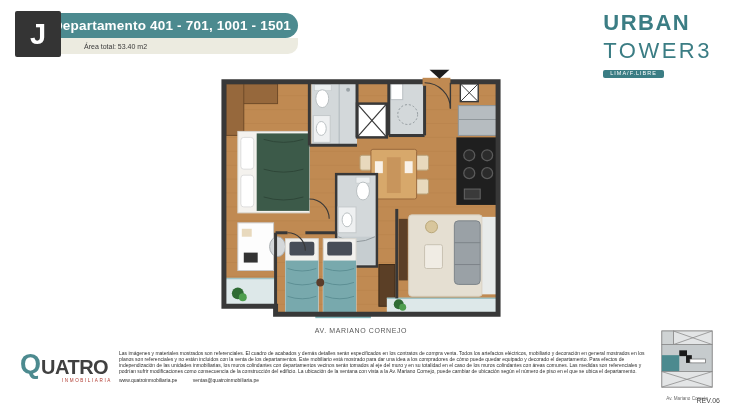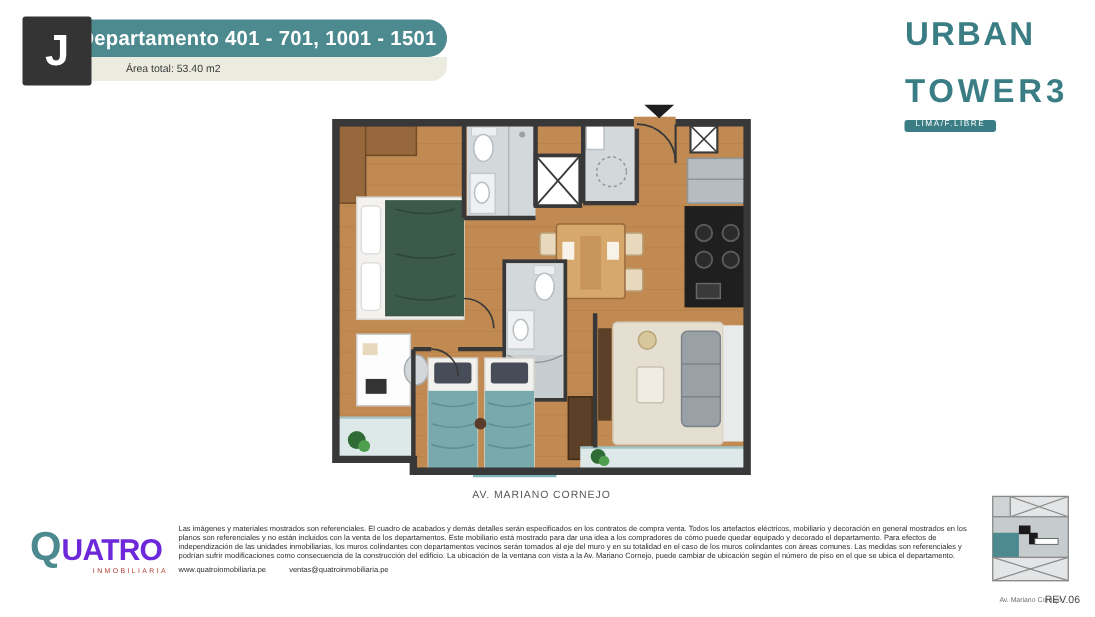--- a/index.html
+++ b/index.html
@@ -13,34 +13,34 @@
   .pill-area{position:absolute;left:20px;top:38px;width:278px;height:16px;
     background:#ecebe0;border-radius:0 0 10px 0;display:flex;align-items:center;}
   .pill-area span{color:#3a3a3a;font-size:7px;padding-left:64px;}
   .unit-box{position:absolute;left:15px;top:11px;width:46px;height:46px;background:#343434;border-radius:2px;
     display:flex;align-items:center;justify-content:center;z-index:5;}
   .unit-box span{color:#ffffff;font-size:29px;font-weight:bold;}
 
   
   .tower-logo{position:absolute;right:18px;top:12px;text-align:left;color:#3b7d84;line-height:1;}
   .tower-logo .l1{font-size:22px;font-weight:bold;letter-spacing:1.5px;}
-  .tower-logo .l2{font-size:22px;font-weight:bold;letter-spacing:2.5px;margin-top:16px;}
+  .tower-logo .l2{font-size:22px;font-weight:normal;letter-spacing:2.5px;margin-top:6px;}
   .tower-logo .badge{display:inline-block;background:#3b7d84;color:#fff;font-size:5.5px;letter-spacing:1px;
     padding:1.5px 7px;border-radius:2px;margin-top:3px;}
 
   
   .plan-wrap{position:absolute;left:212px;top:69px;width:298px;height:254px;}
   .street-label{position:absolute;left:212px;top:327px;width:298px;text-align:center;
     font-size:7px;letter-spacing:.6px;color:#585858;}
 
   
   .quatro{position:absolute;left:20px;top:351px;width:92px;line-height:1;}
   .quatro .row{display:flex;align-items:flex-end;}
   .quatro .q{color:#4c8a8f;font-size:27px;font-weight:bold;}
-  .quatro .rest{color:#6d28d9;font-size:20px;font-weight:bold;letter-spacing:-.5px;padding-bottom:1px;}
+  .quatro .rest{color:#404040;font-size:20px;font-weight:bold;letter-spacing:-.5px;padding-bottom:1px;}
   .quatro .sub{display:block;text-align:right;color:#b03a30;font-size:4.6px;letter-spacing:1.6px;margin-top:1px;}
 
   .legal{position:absolute;left:119px;top:351px;width:529px;color:#2e2e2e;}
   .legal .disc{font-size:5px;line-height:1.18;text-align:left;}
   .legal .links{font-size:5px;margin-top:2px;}
   .legal .links a{color:#2e2e2e;text-decoration:none;margin-right:14px;}
 
   .keyplan{position:absolute;left:657px;top:330px;width:60px;text-align:center;}
   .keyplan .lbl{font-size:4.6px;color:#6b6b6b;margin-top:2px;}
   .rev{position:absolute;right:10px;top:397px;font-size:7px;color:#4a4a4a;}

